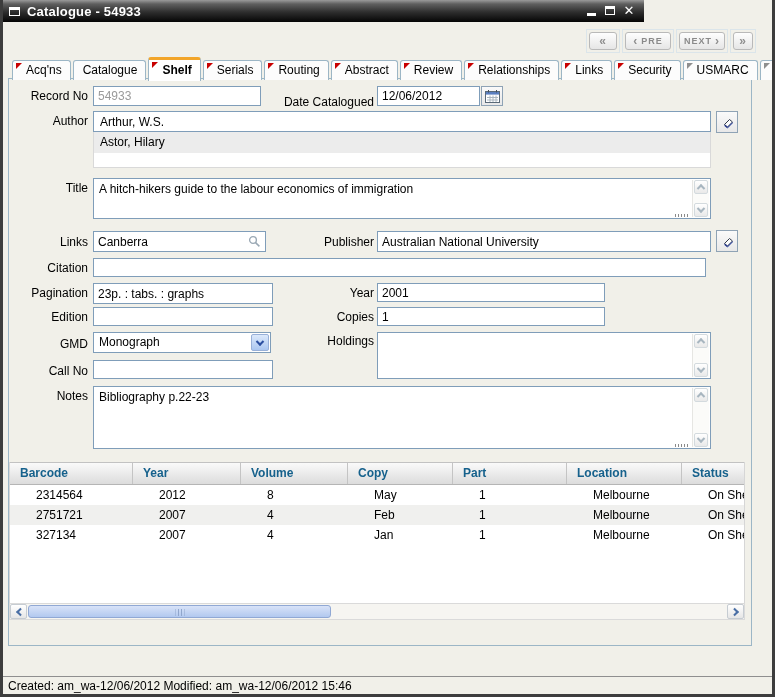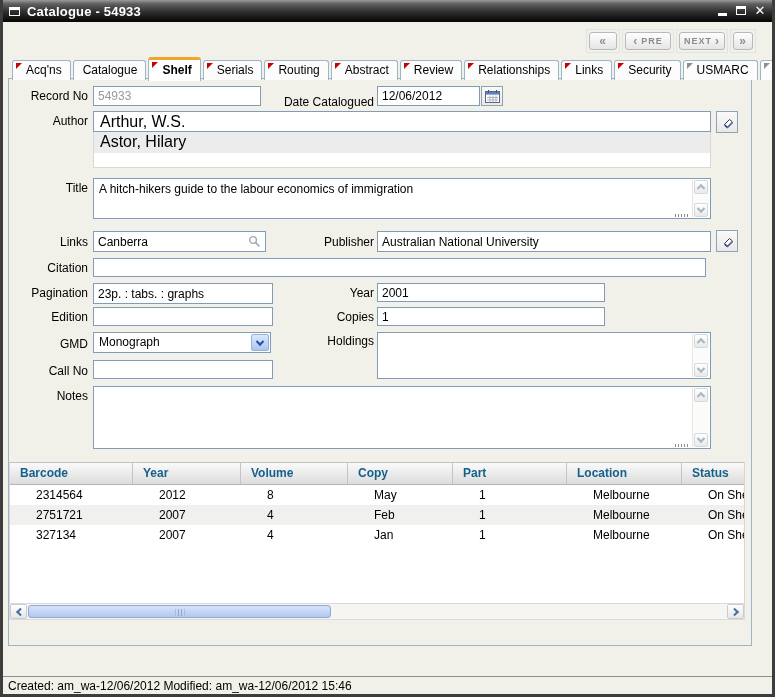--- a/index.html
+++ b/index.html
@@ -1,21 +1,21 @@
 <!DOCTYPE html>
 <html><head>
 <meta charset="utf-8">
 <style>
   * { box-sizing: border-box; margin: 0; padding: 0; }
   html,body { width:775px; height:697px; }
   body { font-family:"Liberation Sans","DejaVu Sans",sans-serif; background:#f1f0e9; }
   .window { position:relative; width:775px; height:697px; background:#f1f0e9; overflow:hidden; }
 
   
-  .titlebar { position:absolute; left:0; top:0; width:775px; height:22px;
+  .titlebar { position:absolute; left:0; top:0; width:644px; height:22px;
     background:linear-gradient(180deg,#9a9a9a 0%,#5f5f5f 18%,#2e2e2e 55%,#050505 100%);
     display:flex; align-items:center; }
   .app-icon { width:11px; height:9px; border:1px solid #fff; border-top:3px solid #fff; margin-left:9px; }
   .window-title { color:#fff; font-size:13px; font-weight:bold; margin-left:7px; letter-spacing:.2px; }
   .win-controls { position:absolute; right:8px; top:4px; display:flex; gap:5px; }
   .wc { width:14px; height:13px; display:flex; align-items:center; justify-content:center; cursor:default; }
   .wc-min i { display:block; width:9px; height:3px; background:#fff; margin-top:7px; }
   .wc-max i { display:block; width:10px; height:9px; border:1px solid #fff; border-top:3px solid #fff; }
   .wc-close { color:#fff; font-size:13px; font-weight:bold; line-height:13px; }
 
@@ -45,21 +45,21 @@
 
   
   .flabel { position:absolute; font-size:12px; color:#000; text-align:right; white-space:nowrap; z-index:2; }
   .tb { position:absolute; background:#fff; border:1px solid #7f9db9; font-family:inherit; font-size:12px;
     padding:2px 4px; color:#000; z-index:2; outline:none; }
   .tb.dim { color:#9a9a9a; }
   .sqbtn { position:absolute; width:22px; border:1px solid #8fa3b5; background:linear-gradient(#fafafa,#e8e8e8);
     display:flex; align-items:center; justify-content:center; cursor:default; z-index:2; }
 
   .listbox { position:absolute; background:#fff; z-index:2; border:1px solid #d9d9d9; }
-  .listrow { height:21px; line-height:20px; font-size:16px; padding-left:6px; }
+  .listrow { height:21px; line-height:20px; font-size:12px; padding-left:6px; }
   .listrow.first { border:1px solid #7f9db9; margin:-1px -1px 0 -1px; background:#fff; }
   .listrow.alt { background:#ececec; }
 
   .scrollarea { position:absolute; background:#fff; border:1px solid #7f9db9; z-index:2; }
   .scrollarea .txt { position:absolute; left:5px; top:3px; right:22px; font-size:12px; line-height:15px; }
   .vsb { position:absolute; top:1px; bottom:1px; right:1px; width:17px; background:#fbfbf9; border-left:1px solid #e6e6e3; }
   .vbtn { position:absolute; left:1px; right:1px; height:14px; border:1px solid #d3dade; border-radius:2px;
     background:linear-gradient(#ffffff,#e9e9e9); cursor:default; }
   .vbtn.up { top:0; } .vbtn.dn { bottom:0; }
   .chev { position:absolute; left:50%; top:50%; width:6px; height:6px; border-left:2px solid #a8b6c0; border-top:2px solid #a8b6c0; }
@@ -265,20 +265,21 @@
           <i class="chev d"></i>
         </div>
     </div>
   </div>
 
   <div class="flabel" style="left:2px;top:364px;width:86px;">Call No</div>
   <input class="tb" style="left: 93px; top: 360px; width: 180px; height: 19px;">
 
   <div class="flabel" style="left:2px;top:389px;width:86px;">Notes</div>
   <div class="scrollarea" style="left:93px;top:386px;width:618px;height:63px;">
+    <div class="txt">Bibliography p.22-23</div>
     <div class="vsb">
       <div class="vbtn up">
           <i class="chev u"></i>
         </div>
       <div class="vbtn dn">
           <i class="chev d"></i>
         </div>
     </div>
     <div class="grip"></div>
   </div>

